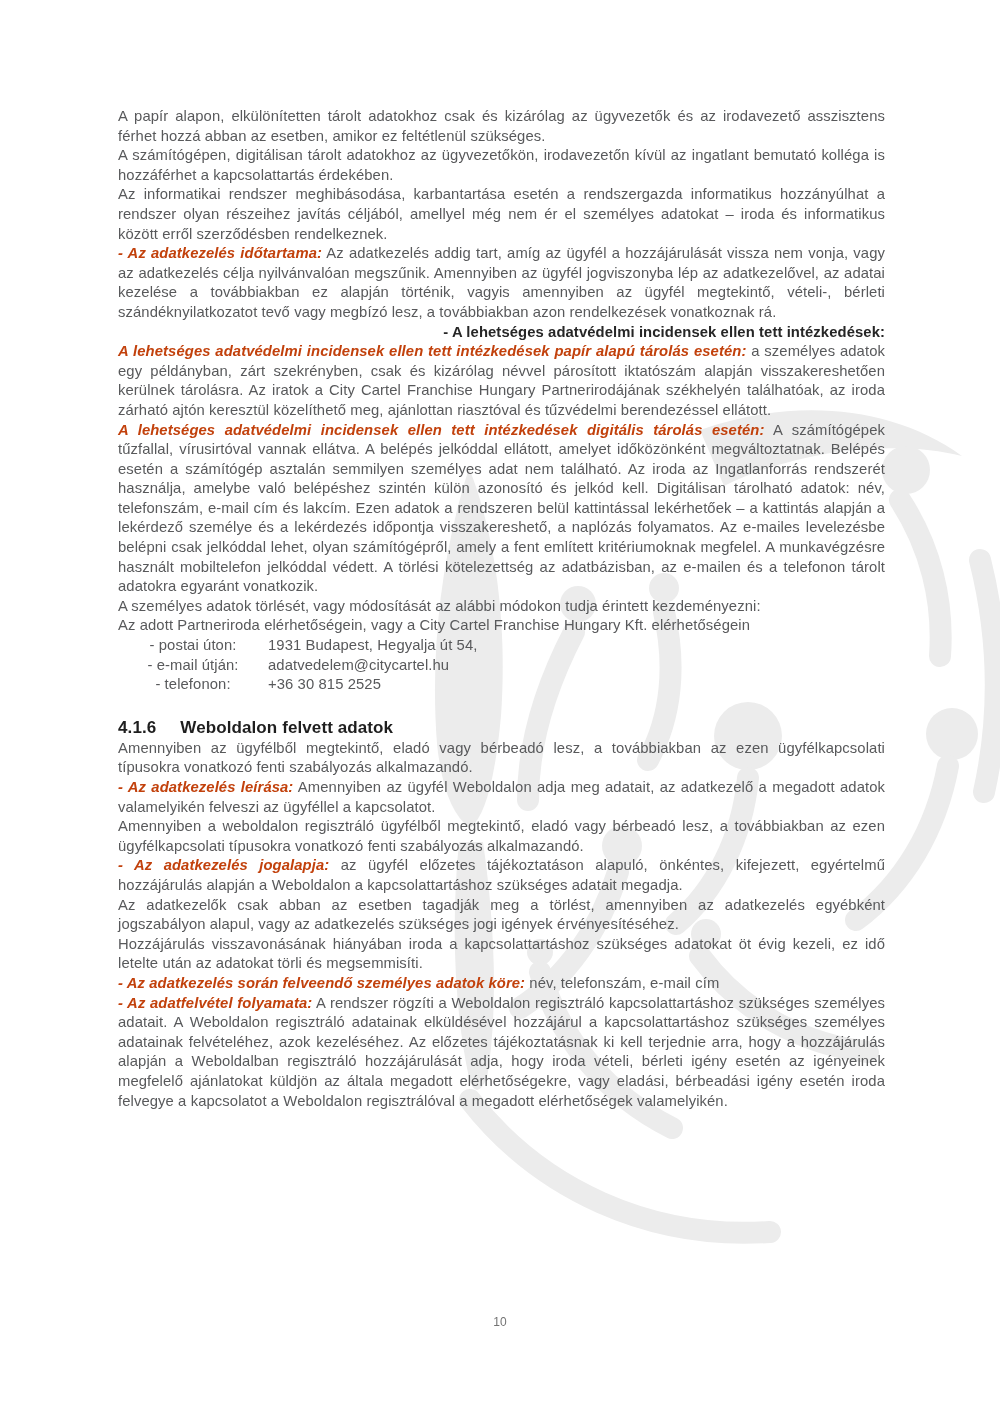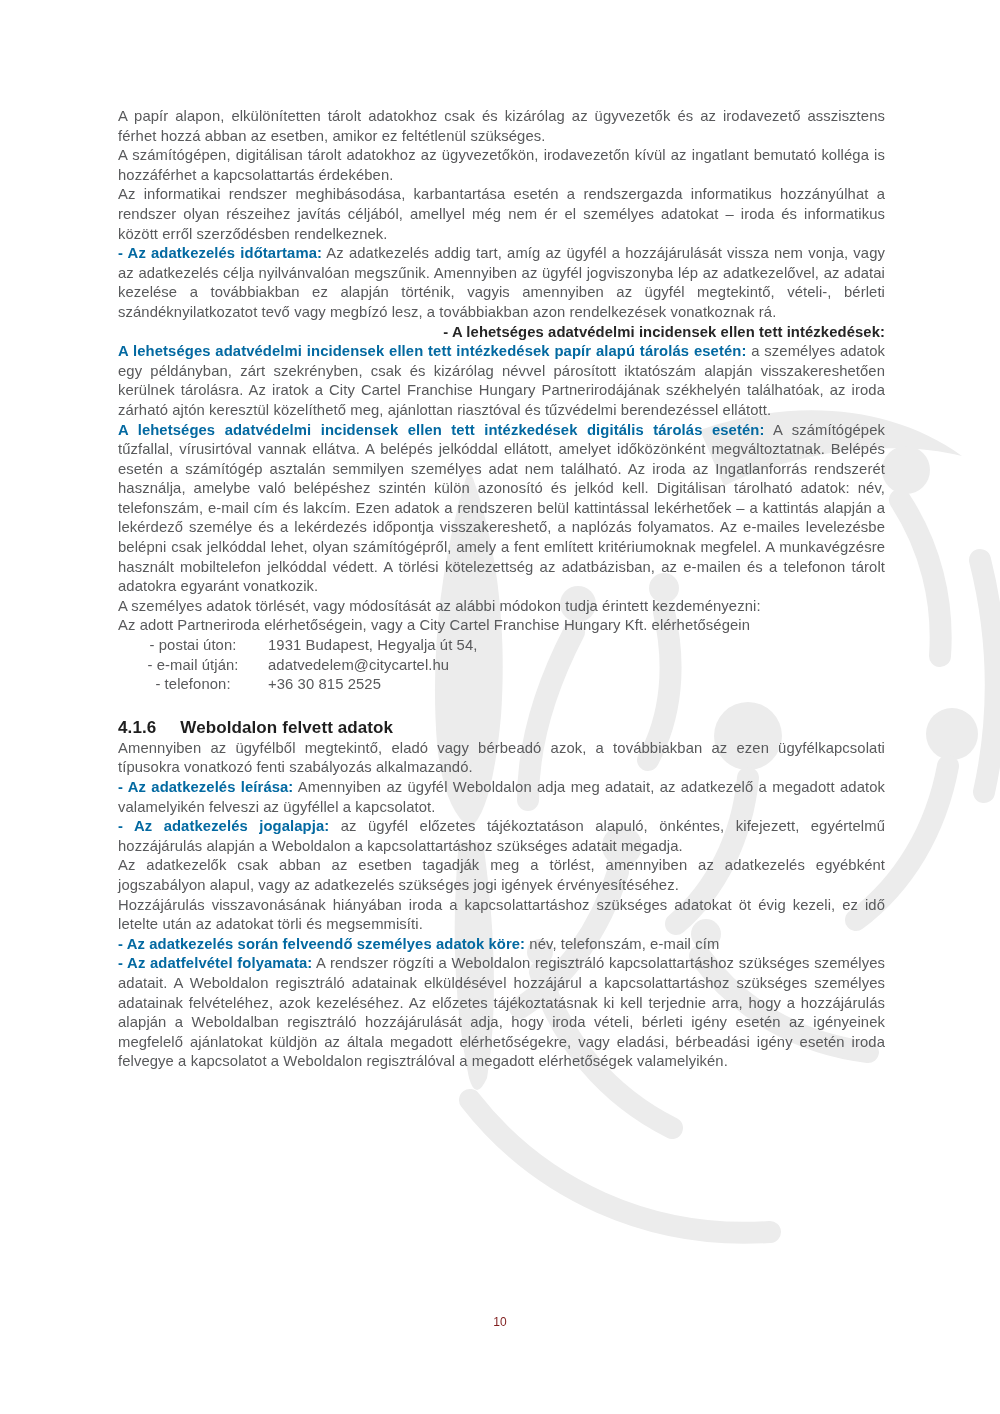--- a/index.html
+++ b/index.html
@@ -18,35 +18,35 @@
   .content {
     position: absolute; left: 118px; top: 107px; width: 767px;
     z-index: 1;
     color: #58595b;
     font-size: 14.8px;
     line-height: 19.6px;
     text-align: justify;
     letter-spacing: 0.1px;
   }
   .content p { margin: 0; }
-  .bold { font-weight: bold; color: #0369a1; }
+  .bold { font-weight: bold; color: #c2410c; font-style: italic; }
   .bold-line { font-weight: bold; color: #262626; text-align: right; }
   .contact-row { display: flex; text-align: left; }
   .contact-label { flex: 0 0 150px; text-align: center; }
   .section-heading {
     margin: 22px 0 1px 0;
     font-size: 17px; line-height: 21px;
     font-weight: bold; color: #1e1e1e;
     text-align: left;
   }
   .section-heading .num { display: inline-block; margin-right: 24px; }
   .page-number {
     position: absolute; top: 1315px; left: 0; width: 100%;
     text-align: center;
-    color: #7f1d1d; font-size: 12px;
+    color: #737373; font-size: 12px;
     z-index: 1;
   }
 </style>
 </head>
 <body>
 
 <div class="page">
 
   <svg class="watermark" viewBox="0 0 1000 1414" aria-hidden="true">
     <g fill="#ececec" stroke="none">
@@ -107,24 +107,25 @@
     </div>
     <div class="contact-row">
       <span class="contact-label">- telefonon:</span>
       <span class="contact-value">+36 30 815 2525</span>
     </div>
 
     <h2 class="section-heading">
       <span class="num">4.1.6</span><span>Weboldalon felvett adatok</span>
     </h2>
 
-    <p>Amennyiben az ügyfélből megtekintő, eladó vagy bérbeadó azok, a továbbiakban az ezen ügyfélkapcsolati típusokra vonatkozó fenti szabályozás alkalmazandó.</p>
+    <p>Amennyiben az ügyfélből megtekintő, eladó vagy bérbeadó lesz, a továbbiakban az ezen ügyfélkapcsolati típusokra vonatkozó fenti szabályozás alkalmazandó.</p>
 
     <p><span class="bold">- Az adatkezelés leírása:</span><span> Amennyiben az ügyfél Weboldalon adja meg adatait, az adatkezelő a megadott adatok valamelyikén felveszi az ügyféllel a kapcsolatot.</span></p>
 
+    <p>Amennyiben a weboldalon regisztráló ügyfélből megtekintő, eladó vagy bérbeadó lesz, a továbbiakban az ezen ügyfélkapcsolati típusokra vonatkozó fenti szabályozás alkalmazandó.</p>
 
     <p><span class="bold">- Az adatkezelés jogalapja:</span><span> az ügyfél előzetes tájékoztatáson alapuló, önkéntes, kifejezett, egyértelmű hozzájárulás alapján a Weboldalon a kapcsolattartáshoz szükséges adatait megadja.</span></p>
 
     <p>Az adatkezelők csak abban az esetben tagadják meg a törlést, amennyiben az adatkezelés egyébként jogszabályon alapul, vagy az adatkezelés szükséges jogi igények érvényesítéséhez.</p>
     <p>Hozzájárulás visszavonásának hiányában iroda a kapcsolattartáshoz szükséges adatokat öt évig kezeli, ez idő letelte után az adatokat törli és megsemmisíti.</p>
 
     <p><span class="bold">- Az adatkezelés során felveendő személyes adatok köre:</span><span> név, telefonszám, e-mail cím</span></p>
 
     <p><span class="bold">- Az adatfelvétel folyamata:</span><span> A rendszer rögzíti a Weboldalon regisztráló kapcsolattartáshoz szükséges személyes adatait. A Weboldalon regisztráló adatainak elküldésével hozzájárul a kapcsolattartáshoz szükséges személyes adatainak felvételéhez, azok kezeléséhez. Az előzetes tájékoztatásnak ki kell terjednie arra, hogy a hozzájárulás alapján a Weboldalban regisztráló hozzájárulását adja, hogy iroda vételi, bérleti igény esetén az igényeinek megfelelő ajánlatokat küldjön az általa megadott elérhetőségekre, vagy eladási, bérbeadási igény esetén iroda felvegye a kapcsolatot a Weboldalon regisztrálóval a megadott elérhetőségek valamelyikén.</span></p>
 

